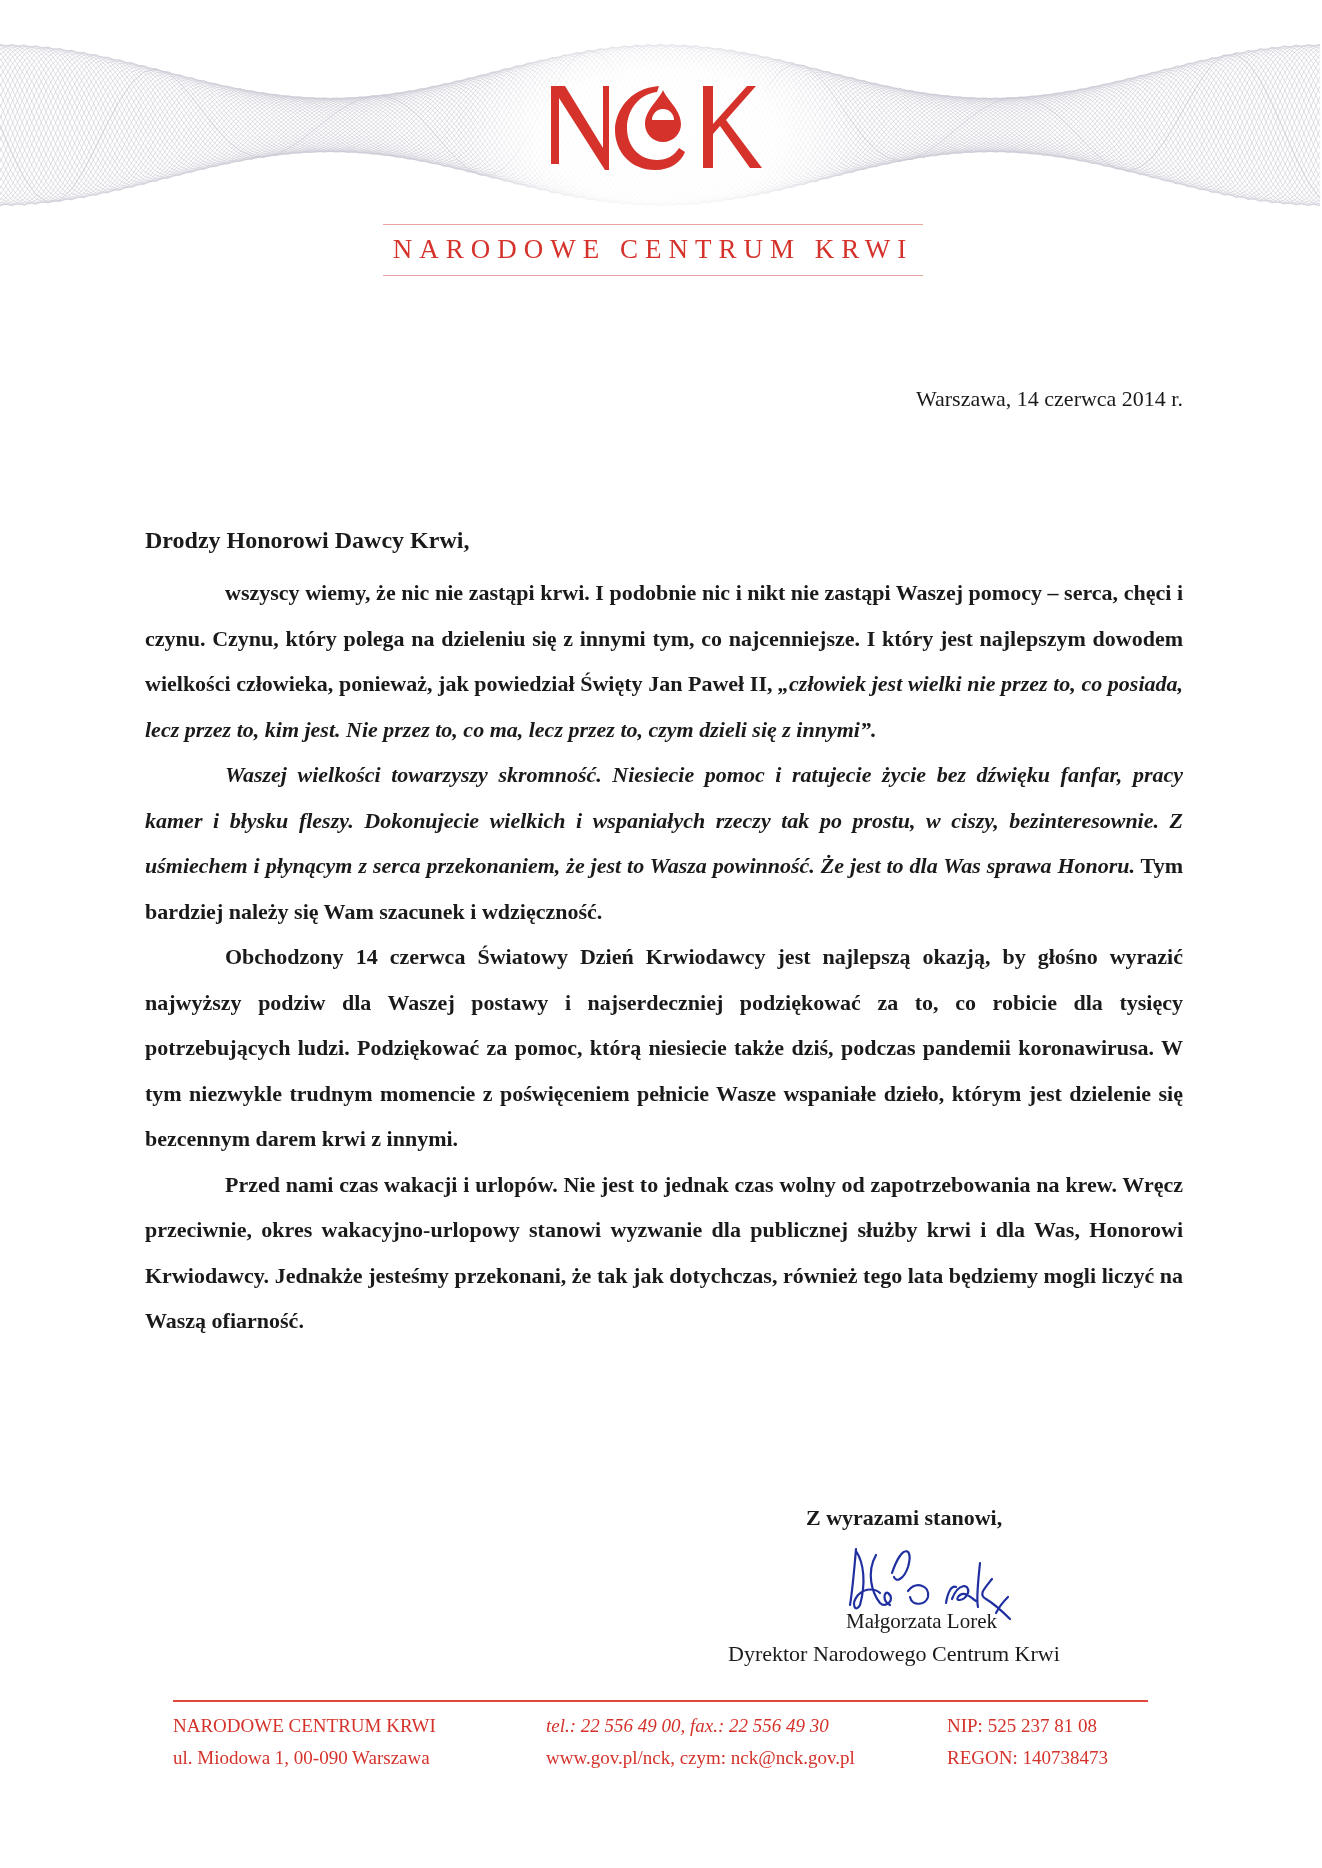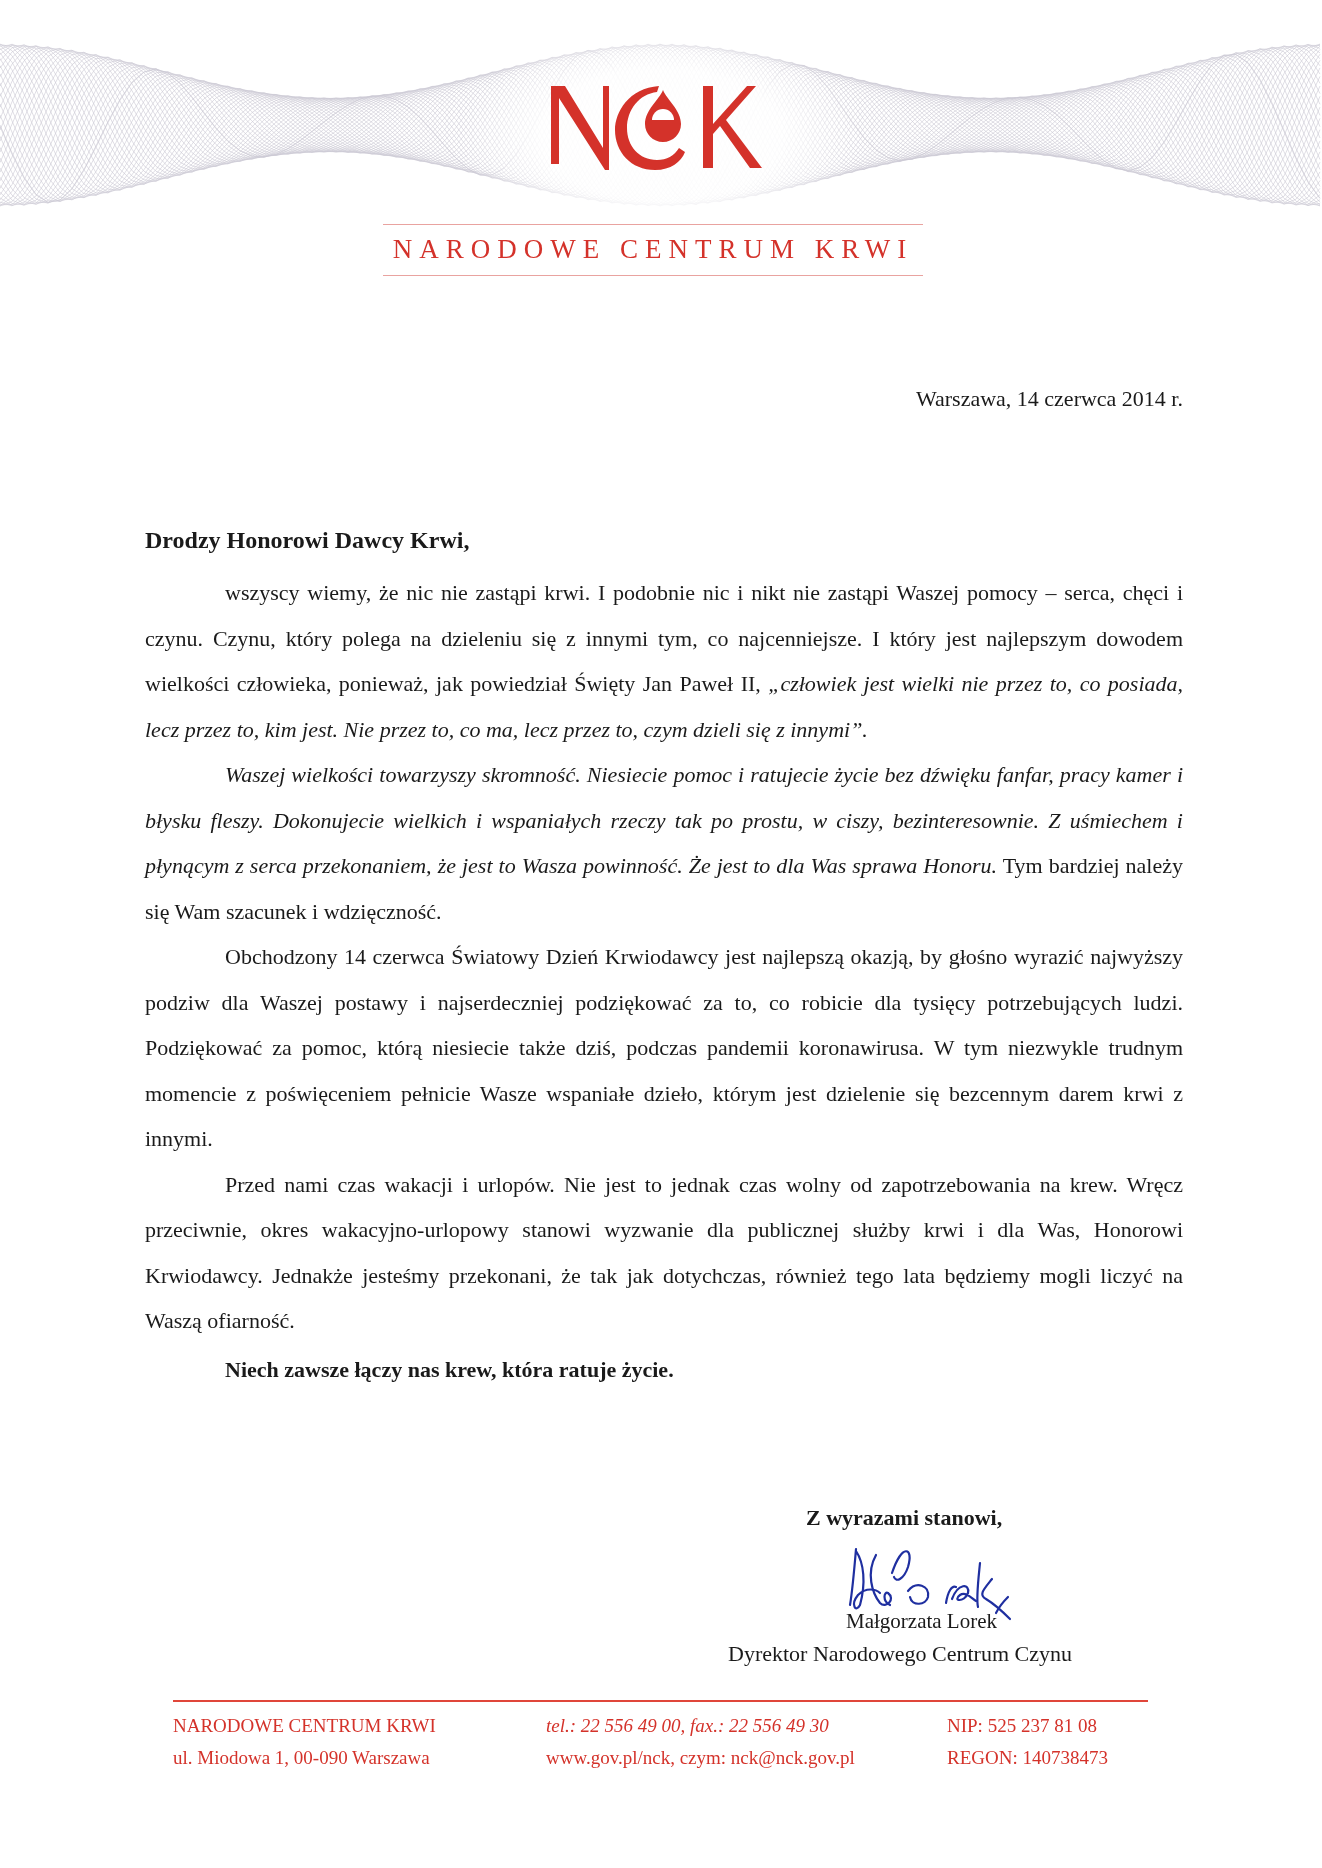--- a/index.html
+++ b/index.html
@@ -7,21 +7,21 @@
          font-family:"Liberation Serif","DejaVu Serif",serif; color:#1a1a1a; }
   .guilloche { position:absolute; left:0; top:30px; width:1322px; height:190px; }
   .logo { position:absolute; left:541px; top:80px; width:240px; height:92px; }
   .hdr-line { position:absolute; left:383px; width:540px; height:1px; background:#e9a3a0; }
   .hdr-title { position:absolute; left:383px; width:540px; top:234px; text-align:center;
                color:#d4322a; font-size:27px; letter-spacing:7px; white-space:nowrap; }
   .date { position:absolute; right:139px; top:386px; font-size:22px; }
   .salutation { position:absolute; left:145px; top:527px; font-size:24px; font-weight:bold; }
   .body-text { position:absolute; left:145px; width:1038px; top:570px; font-size:22px;
                line-height:45.5px; text-align:justify; }
-  .body-text p { margin:0; text-indent:80px; }
+  .body-text p { margin:0; text-indent:80px;font-weight:bold; }
   .body-text em { font-style:italic; }
   .body-text .closing { font-weight:bold; margin-top:3px; }
   .regards { position:absolute; left:806px; top:1505px; font-size:22px; font-weight:bold; }
   .signature { position:absolute; left:846px; top:1543px; width:180px; height:80px; }
   .signer { position:absolute; left:846px; top:1609px; font-size:21px; }
   .signer-role { position:absolute; left:728px; top:1641px; font-size:22px; }
   .ftr-line { position:absolute; left:173px; top:1700px; width:975px; height:2px; background:#e0463a; }
   .ftr { position:absolute; font-size:19px; color:#d4322a; white-space:nowrap; }
 </style>
 </head>
@@ -105,38 +105,37 @@
 
 <div class="date">Warszawa, 14 czerwca 2014 r.</div>
 
 <div class="salutation">Drodzy Honorowi Dawcy Krwi,</div>
 
 <div class="body-text">
   <p><span>wszyscy wiemy, że nic nie zastąpi krwi. I podobnie nic i nikt nie zastąpi Waszej pomocy – serca, chęci i czynu. Czynu, który polega na dzieleniu się z innymi tym, co najcenniejsze. I który jest najlepszym dowodem wielkości człowieka, ponieważ, jak powiedział Święty Jan Paweł II, </span><em>„człowiek jest wielki nie przez to, co posiada, lecz przez to, kim jest. Nie przez to, co ma, lecz przez to, czym dzieli się z innymi”.</em></p>
   <p><em>Waszej wielkości towarzyszy skromność. Niesiecie pomoc i ratujecie życie bez dźwięku fanfar, pracy kamer i błysku fleszy. Dokonujecie wielkich i wspaniałych rzeczy tak po prostu, w ciszy, bezinteresownie. Z uśmiechem i płynącym z serca przekonaniem, że jest to Wasza powinność. Że jest to dla Was sprawa Honoru.</em><span> Tym bardziej należy się Wam szacunek i wdzięczność.</span></p>
   <p><span>Obchodzony 14 czerwca Światowy Dzień Krwiodawcy jest najlepszą okazją, by głośno wyrazić najwyższy podziw dla Waszej postawy i najserdeczniej podziękować za to, co robicie dla tysięcy potrzebujących ludzi. Podziękować za pomoc, którą niesiecie także dziś, podczas pandemii koronawirusa. W tym niezwykle trudnym momencie z poświęceniem pełnicie Wasze wspaniałe dzieło, którym jest dzielenie się bezcennym darem krwi z innymi.</span></p>
   <p><span>Przed nami czas wakacji i urlopów. Nie jest to jednak czas wolny od zapotrzebowania na krew. Wręcz przeciwnie, okres wakacyjno-urlopowy stanowi wyzwanie dla publicznej służby krwi i dla Was, Honorowi Krwiodawcy. Jednakże jesteśmy przekonani, że tak jak dotychczas, również tego lata będziemy mogli liczyć na Waszą ofiarność.</span></p>
-  <p class="closing">Niech zawsze łączy nas krew, która ratuje życie.</p>
 </div>
 
 <div class="regards">Z wyrazami stanowi,</div>
 
 <svg class="signature" viewBox="0 0 180 80">
   <g fill="none" stroke="#1f2fa0" stroke-width="2.2" stroke-linecap="round" stroke-linejoin="round">
     <path d="M10 6 C8 30 6 50 4 62 M10 8 C18 20 20 40 14 62 C10 70 4 62 12 52 C20 44 30 46 34 50"></path>
     <path d="M30 12 C20 30 26 50 34 60 C40 66 50 56 42 50 C38 48 36 58 44 62"></path>
     <path d="M46 30 C56 0 68 4 62 24 C58 36 50 40 48 34"></path>
     <path d="M62 48 C70 38 84 42 82 54 C80 62 66 64 64 54"></path>
     <path d="M100 60 C102 48 106 42 110 44 M106 56 C112 40 124 40 122 50 C118 60 106 58 114 52 C120 48 126 56 130 58"></path>
     <path d="M134 20 C132 40 130 56 132 64 M146 36 C138 46 132 52 140 56 C150 62 158 70 164 76 M150 70 C154 62 158 58 162 54"></path>
   </g>
 </svg>
 
 <div class="signer">Małgorzata Lorek</div>
-<div class="signer-role">Dyrektor Narodowego Centrum Czynu</div>
+<div class="signer-role">Dyrektor Narodowego Centrum Krwi</div>
 
 <div class="ftr-line"></div>
 
 <div class="ftr" style="left:173px; top:1715px;">NARODOWE CENTRUM KRWI</div>
 <div class="ftr" style="left:173px; top:1747px;">ul.  Miodowa  1,  00-090  Warszawa</div>
 <div class="ftr" style="left:546px; top:1715px;font-style:italic;">tel.: 22 556 49 00,   fax.: 22 556 49 30</div>
 <div class="ftr" style="left:546px; top:1747px;">www.gov.pl/nck, czym: nck@nck.gov.pl</div>
 <div class="ftr" style="left:947px; top:1715px;">NIP: 525  237  81  08</div>
 <div class="ftr" style="left:947px; top:1747px;">REGON: 140738473</div>
 

